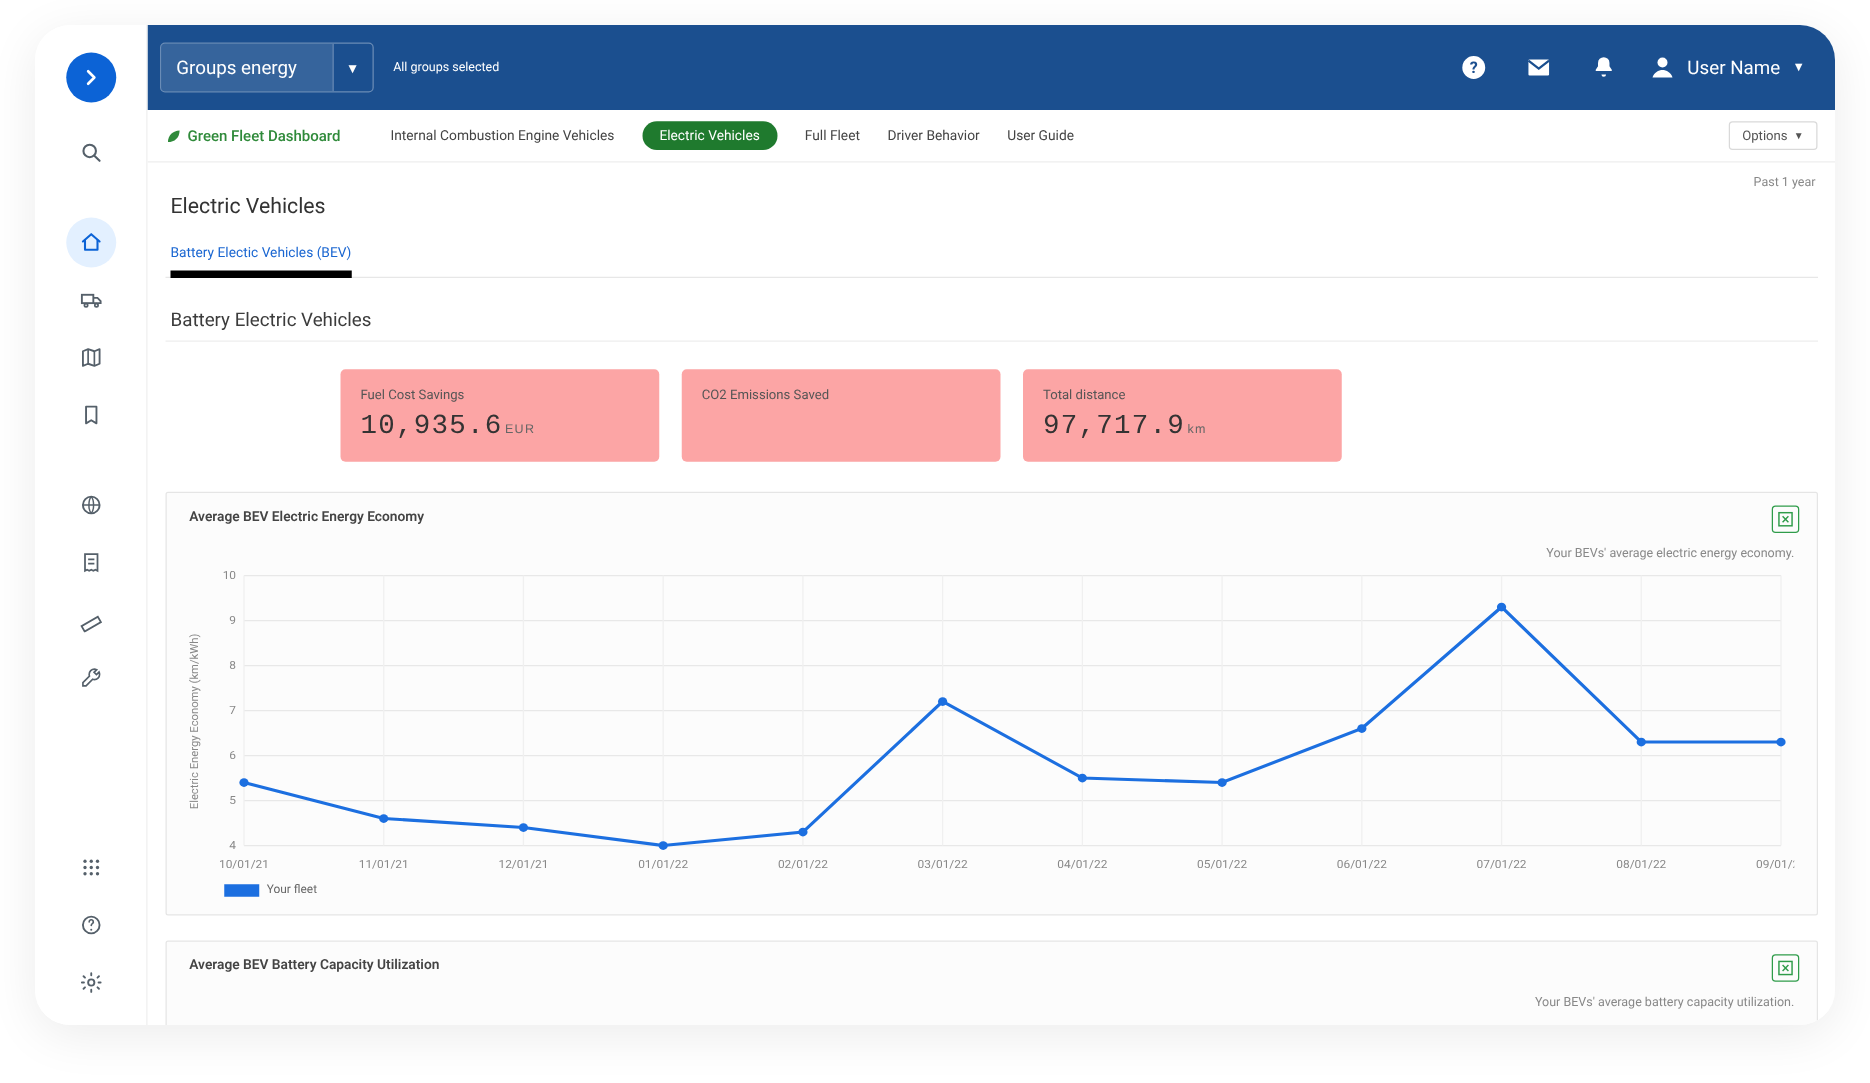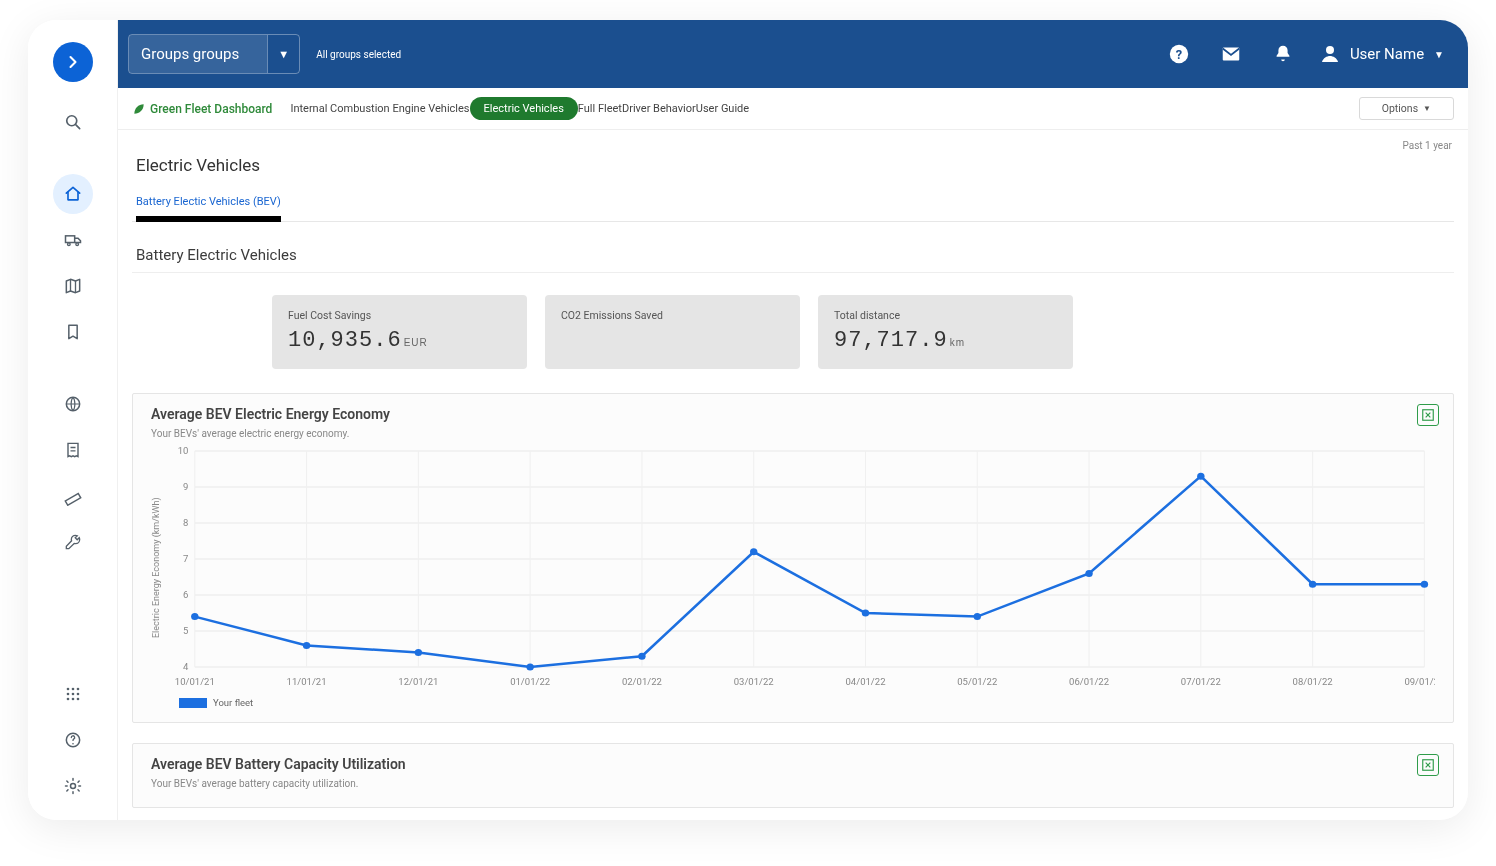--- a/index.html
+++ b/index.html
@@ -103,20 +103,21 @@
   }
   .user-block svg { width: 24px; height: 24px; fill: #fff; margin-right: 8px; }
   .user-block .caret { margin-left: 10px; font-size: 10px; }
   
   .subnav {
     height: 42px;
     border-bottom: 1px solid #eee;
     display: flex;
     align-items: center;
     padding: 0 14px;
+    gap: 22px;
     font-size: 11px;
     color: #444;
     position: relative;
   }
   .brand {
     display: flex; align-items: center;
     color: #2f8a3a;
     font-size: 12px;
     font-weight: 500;
     gap: 4px;
@@ -127,21 +128,21 @@
   .subnav-item.pill {
     background: #1f7a2e;
     color: #fff;
     padding: 5px 14px;
     border-radius: 14px;
   }
   .options-btn {
     margin-left: auto;
     border: 1px solid #d9d9d9;
     border-radius: 3px;
-    padding: 4px 22px;
+    padding: 4px 10px;
     font-size: 10.5px;
     cursor: pointer;
     display: flex; align-items: center; gap: 5px;
     color:#555;
   }
   
   .content {
     flex: 1;
     overflow-y: auto;
     padding: 4px 14px 20px 14px;
@@ -183,43 +184,43 @@
   .section-hr { border: none; border-top: 1px solid #eee; margin-bottom: 22px; }
   
   .kpi-row {
     display: flex;
     gap: 18px;
     padding: 0 0 24px 140px;
   }
   .kpi {
     flex: 1;
     max-width: 255px;
-    background: #e5e5e5;
+    background: #fca5a5;
     border-radius: 4px;
     padding: 14px 16px 16px 16px;
   }
   .kpi-label { font-size: 10.5px; color: #555; margin-bottom: 6px; }
   .kpi-value {
     font-family: "Courier New", monospace;
     font-size: 22px;
     color: #333;
     letter-spacing: 1px;
   }
   .kpi-unit { font-size: 10px; color: #666; font-family: Arial, sans-serif; margin-left: 2px; }
   
   .chart-card {
     border: 1px solid #e5e5e5;
     border-radius: 2px;
     padding: 12px 18px 14px 18px;
     background: #fcfcfc;
     margin-bottom: 20px;
     position: relative;
   }
-  .chart-title { font-size: 14px; font-weight: 600; color: #444; }
-  .chart-sub { font-size: 10px; color: #888; margin-top: 6px; margin-bottom: 4px; }
+  .chart-title { font-size: 11px; font-weight: 600; color: #444; }
+  .chart-sub { font-size: 10px; color: #888; margin-top: 18px; margin-bottom: 4px; text-align: right; }
   .chart-export {
     position: absolute;
     top: 10px; right: 14px;
     width: 22px; height: 22px;
     border: 1px solid #2f9c4a;
     border-radius: 3px;
     display: flex; align-items: center; justify-content: center;
     color: #2f9c4a;
     font-size: 11px; font-weight: bold;
     cursor: pointer;
@@ -343,21 +344,21 @@
           <circle cx="12" cy="12" r="3" stroke="#55606a" stroke-width="1.8"></circle>
           <path d="M12 3v2M12 19v2M4.6 6l1.4 1.4M18 16.6l1.4 1.4M3 12h2M19 12h2M4.6 18l1.4-1.4M18 7.4L19.4 6" stroke="#55606a" stroke-width="1.8" stroke-linecap="round"></path>
         </svg>
     </div>
   </div>
 
   <div class="main">
 
     <div class="topbar">
       <div class="groups-filter">
-        <div class="gf-label">Groups groups</div>
+        <div class="gf-label">Groups energy</div>
         <div class="gf-caret">▼</div>
       </div>
       <div class="groups-selected">All groups selected</div>
       <div class="topbar-spacer"></div>
       <div class="topbar-icon">
         <svg viewBox="0 0 24 24">
             <circle cx="12" cy="12" r="10" fill="#fff"></circle>
             <text x="12" y="17" text-anchor="middle" font-size="14" font-weight="bold" fill="#1b4f8f">?</text>
           </svg>
       </div>

